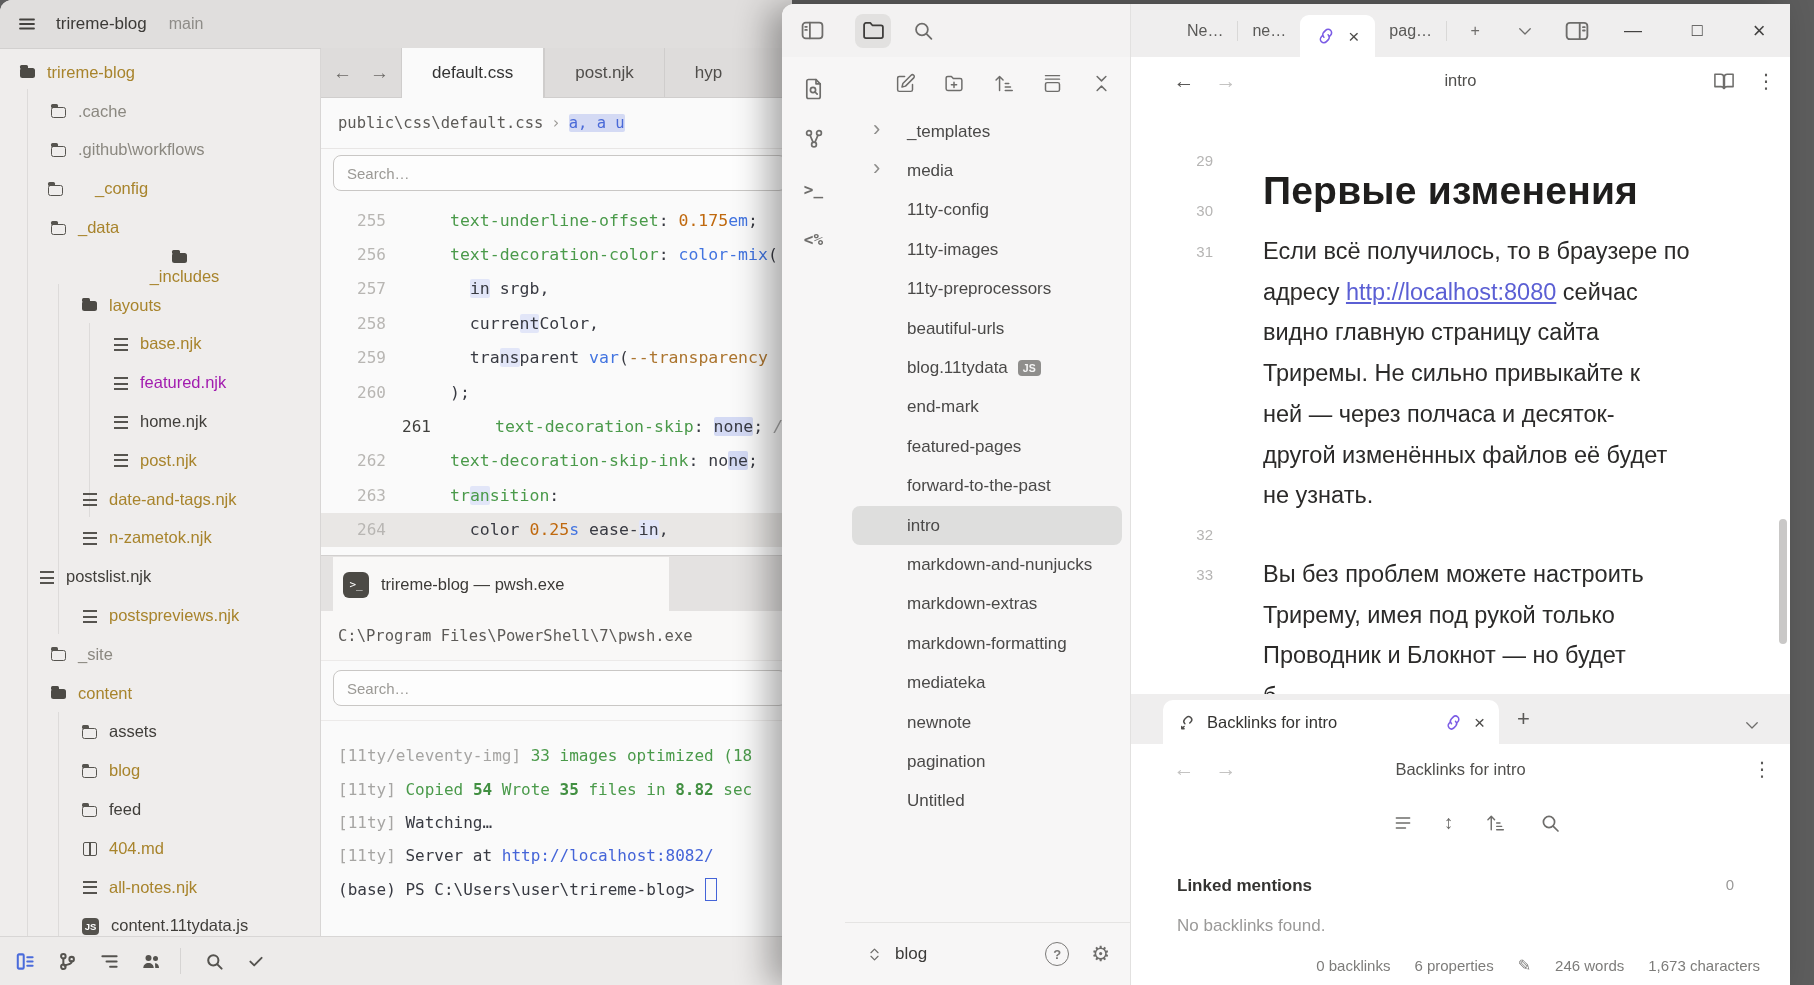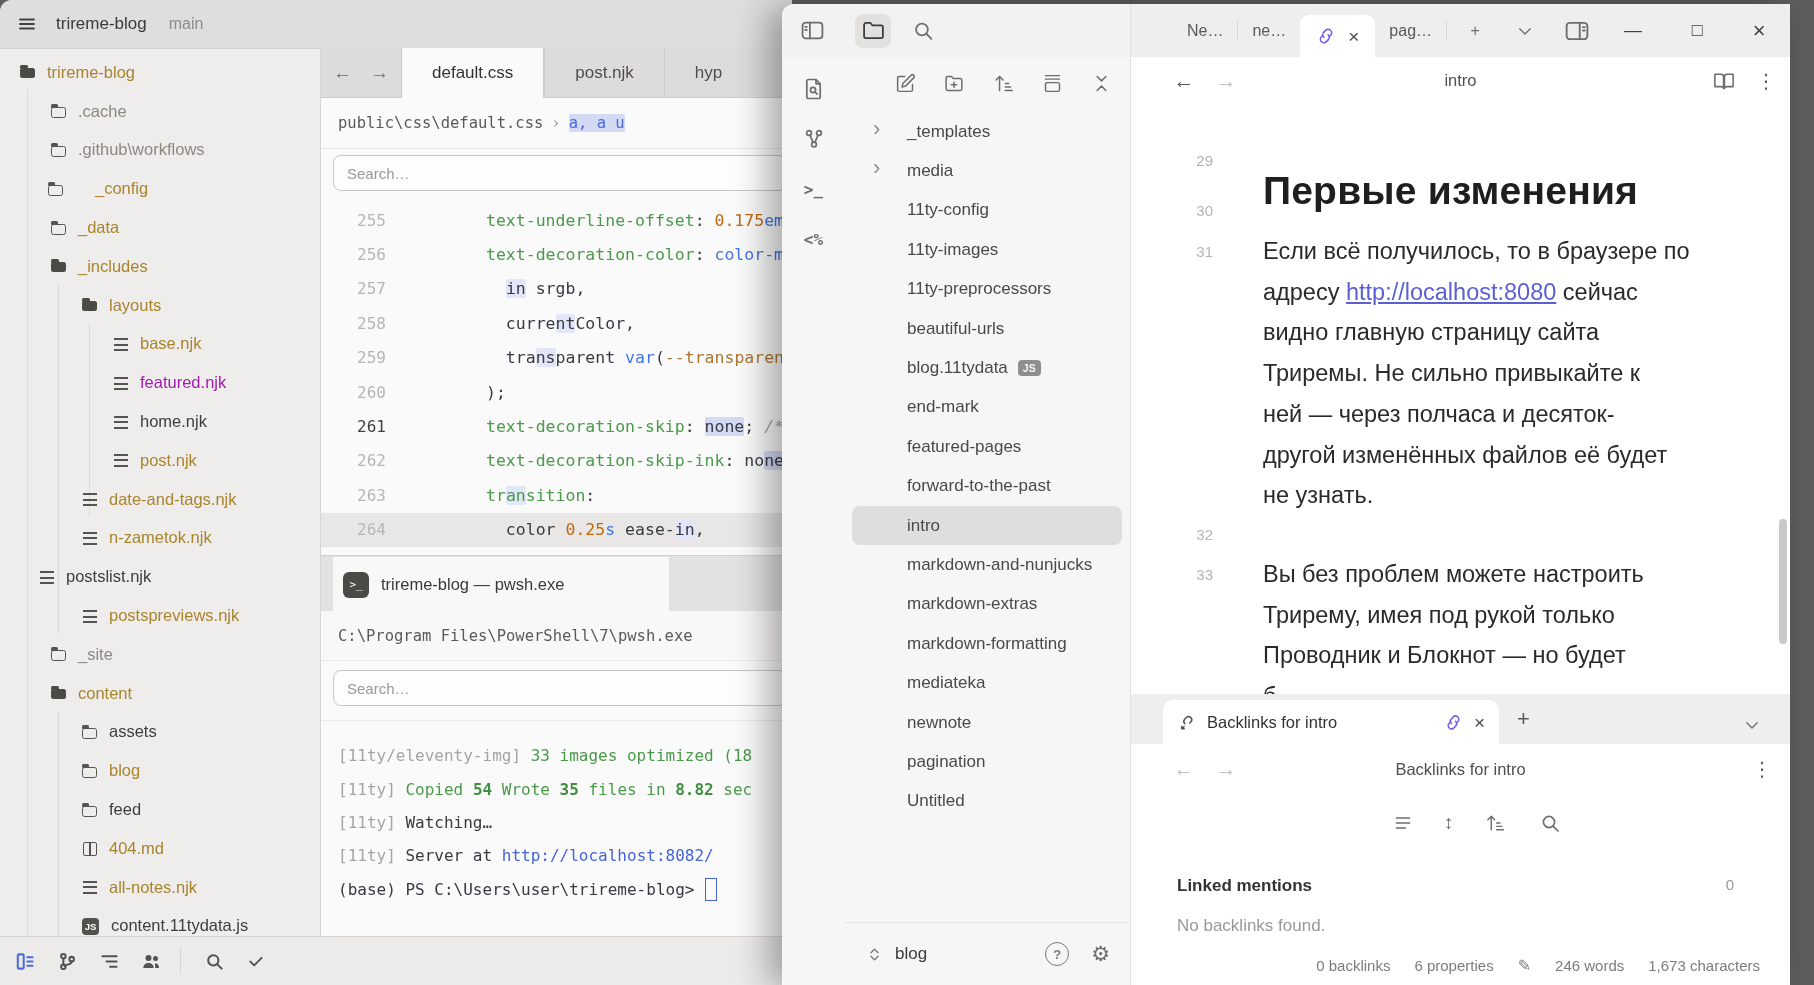--- a/index.html
+++ b/index.html
@@ -35,24 +35,24 @@
   .z-nav{width:80px;display:flex;align-items:center;justify-content:center;gap:18px;color:#6b6966;font-size:19px;}
   .z-tab{display:flex;align-items:center;justify-content:center;font-size:17px;color:#504e4b;padding:0 30px;border-left:1px solid #cfcdcc;white-space:nowrap;}
   .z-tab.active{background:#fafafa;color:#333;border-right:1px solid #cfcdcc;margin-bottom:-1px;}
   .z-breadcrumb{position:absolute;left:0;top:50px;right:0;height:50px;display:flex;align-items:center;padding-left:17px;font-family:"DejaVu Sans Mono",monospace;font-size:15.5px;color:#5c5a57;border-bottom:1px solid #e8e6e5;background:#fafafa;}
   .z-breadcrumb .sep{color:#9b9995;margin:0 8px;}
   .z-breadcrumb .sel{color:#4a6ad8;}
   .z-inputwrap{position:absolute;left:12px;height:50px;display:flex;align-items:center;}
   .z-input{width:426px;height:34px;border:1px solid #c9c7c5;border-radius:8px;background:#fdfdfd;font-family:Liberation Sans, sans-serif;font-size:15px;color:#5c5a57;padding:0 13px;outline:none;}
   .z-input::placeholder{color:#9b9995;}
   .z-code{position:absolute;left:0;top:150px;right:0;height:357px;padding-top:5px;font-family:"DejaVu Sans Mono",monospace;font-size:16.5px;}
-  .cline{height:34.4px;display:flex;align-items:center;gap:36px;}
+  .cline{height:34.4px;display:flex;align-items:center;}
   .cline.act{background:#e9e7e5;}
   .cgut{width:65px;text-align:right;color:#b8b6b3;font-size:16px;flex:none;}
-  .cgut.dg{color:#3f3f3c;}
+  .cgut.dg{color:#3f3f3c;padding-left:45px;}
   .ctxt{padding-left:64px;white-space:pre;}
   .p{color:#4a9a4a}.df{color:#383a42}.n{color:#c0690e}.u{color:#4274e0}.v{color:#ac752f}
   .cm{color:#a3a3a3;font-style:italic}
   .hl{background:#e2e6f8;border-radius:2px}
   .sel{background:#d4daf4;border-radius:2px}
   .z-termbar{position:absolute;left:0;top:507px;right:0;height:56px;background:#e4e2e1;border-top:1px solid #d2d0cf;border-bottom:1px solid #d8d6d5;}
   .z-termtab{position:absolute;left:12px;top:1px;bottom:0;width:326px;background:#f9f8f7;display:flex;align-items:center;padding-left:10px;border-radius:0;}
   .z-termicon{width:26px;height:26px;background:#4c4a45;border-radius:6px;color:#fff;font-family:"DejaVu Sans Mono",monospace;font-size:11px;display:flex;align-items:center;justify-content:center;margin-right:12px;}
   .z-termlabel{font-size:16.5px;color:#3c3a37;}
   .z-termpath{position:absolute;left:0;top:563px;right:0;height:49px;display:flex;align-items:center;padding-left:17px;font-family:"DejaVu Sans Mono",monospace;font-size:15.5px;color:#5c5a57;background:#f9f8f7;border-bottom:1px solid #eceae9;}
@@ -158,21 +158,21 @@
             <span class="zlb tone-gray">.github\workflows</span>
           </div>
           <div class="zrow" style="padding-left: 46px; gap: 20px;">
             <span class="zic ic-folder"></span>
             <span class="zlb tone-gold">_config</span>
           </div>
           <div class="zrow" style="padding-left: 49px;">
             <span class="zic ic-folder"></span>
             <span class="zlb tone-gold">_data</span>
           </div>
-          <div class="zrow" style="padding-left: 49px;">
+          <div class="zrow" style="padding-left: 49px; flex-direction: column;">
             <span class="zic ic-folder-open"></span>
             <span class="zlb tone-gold">_includes</span>
           </div>
           <div class="zrow" style="padding-left: 80px;">
             <span class="zic ic-folder-open"></span>
             <span class="zlb tone-gold">layouts</span>
           </div>
           <div class="zrow" style="padding-left: 111px;">
             <span class="zic ic-file"></span>
             <span class="zlb tone-gold">base.njk</span>

